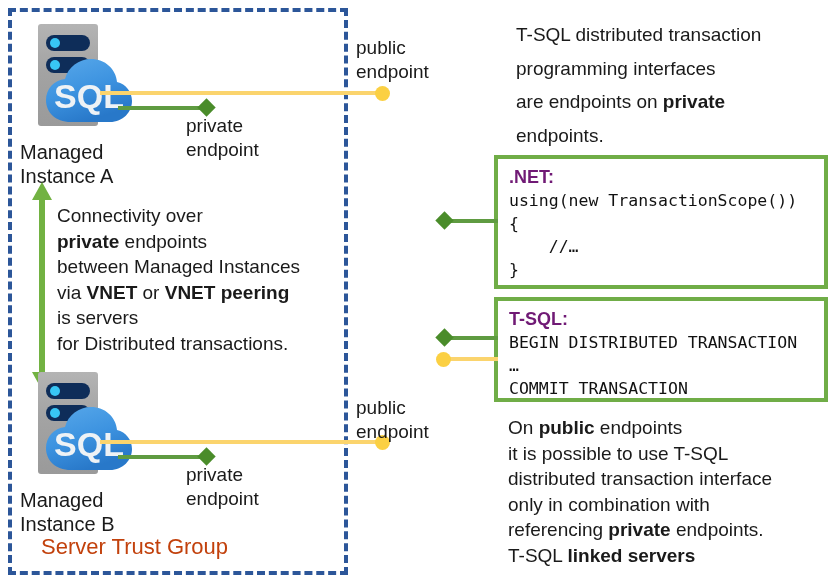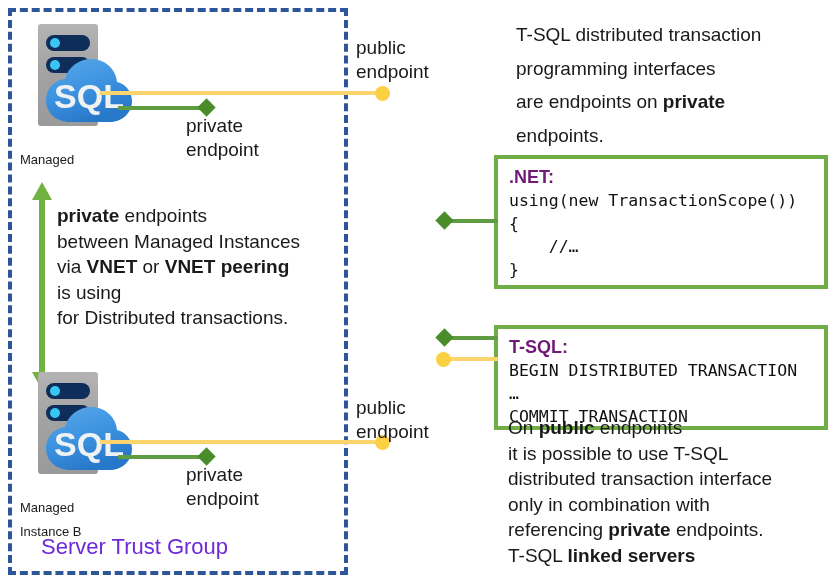--- a/index.html
+++ b/index.html
@@ -14,21 +14,21 @@
   .stage{position:absolute;left:0;top:0;width:840px;height:587px;}
 
   
   .trust-group{
     position:absolute;left:8px;top:8px;width:340px;height:567px;
     border:4px dashed #2c5699;
     box-sizing:border-box;
   }
   .trust-group-label{
     position:absolute;left:38px;top:535px;
-    font-size:22px;line-height:24px;color:#6d28d9;
+    font-size:22px;line-height:24px;color:#c2410c;
     background:#ffffff;padding:0 3px;white-space:nowrap;
   }
 
   
   .mi-icon{position:absolute;width:120px;height:110px;}
   .mi-server{
     position:absolute;left:18px;top:0px;width:60px;height:102px;
     background:linear-gradient(180deg,#b4b4b4 0%,#a3a3a3 45%,#9a9a9a 100%);
     border-radius:3px;
   }
@@ -41,21 +41,21 @@
   .mi-led{
     position:absolute;left:4px;top:3px;width:10px;height:10px;
     border-radius:50%;background:#38c6f4;
   }
   .mi-cloud{
     position:absolute;left:26px;top:34px;width:86px;height:68px;
   }
   .mi-cloud svg{display:block;}
   .mi-label{
     position:absolute;left:18px;top:112px;width:190px;
-    font-size:13px;line-height:24px;color:#1a1a1a;margin-top:8px;
+    font-size:20px;line-height:24px;color:#1a1a1a;
   }
 
   
   .line{position:absolute;}
   .line.green{background:#5f9b41;height:4px;}
   .line.yellow{background:#fbd46d;height:4px;}
   .dot-diamond{
     position:absolute;width:13px;height:13px;background:#4a8c2a;
     transform:rotate(45deg);
   }
@@ -93,21 +93,21 @@
   }
   .code-box .code-title{
     font-family:"Liberation Sans", sans-serif;
     font-weight:bold;font-size:18px;line-height:23px;color:#701a75;
   }
   .code-box pre{
     margin:0;font-family:"DejaVu Sans Mono","Liberation Mono",monospace;
     font-size:16.5px;line-height:23px;color:#111;white-space:pre;
   }
   #dotnet-box{left:494px;top:155px;width:334px;height:134px;padding:7px 0 0 11px;}
-  #tsql-box{left:494px;top:297px;width:334px;height:105px;padding:7px 0 0 11px;margin-top:28px;}
+  #tsql-box{left:494px;top:297px;width:334px;height:105px;padding:7px 0 0 11px;}
 </style>
 </head>
 <body>
 
 <div class="stage">
 
   <div class="trust-group"></div>
   <div class="trust-group-label">Server Trust Group</div>
 
   <div class="mi-icon" style="left:20px;top:24px;">
@@ -128,20 +128,21 @@
             <stop offset="1" stop-color="#2878c9"></stop>
           </linearGradient>
         </defs>
         <path d="M25 64 C9 64 0 54 0 42 C0 31 8 22 19 21 C22 9 33 1 45 1 C59 1 70 11 71 24 C80 26 86 34 86 43 C86 54 77 64 64 64 Z" fill="url(#cg1)"></path>
         <text x="43" y="50" font-family="Liberation Sans, sans-serif" font-size="34" font-weight="bold" fill="#eef2f5" text-anchor="middle">SQL</text>
       </svg>
     </div>
   </div>
   <div class="mi-label" style="left:20px;top:140px;">
     <div>Managed</div>
+    <div>Instance A</div>
   </div>
 
   <div class="line yellow" style="left:100px;top:91px;width:282px;"></div>
   <div class="dot-circle" style="left:375px;top:86px;"></div>
   <div class="ep-label" style="left:356px;top:36px;">
     <div>public</div>
     <div>endpoint</div>
   </div>
 
   <div class="line green" style="left:118px;top:106px;width:90px;"></div>
@@ -151,24 +152,25 @@
     <div>endpoint</div>
   </div>
 
   <div class="green-arrow">
     <svg width="22" height="208" viewBox="0 0 22 208">
       <polygon points="11,0 21,18 14,18 14,190 21,190 11,208 1,190 8,190 8,18 1,18" fill="#72b242"></polygon>
     </svg>
   </div>
 
   <div class="conn-text">
+    <div>Connectivity over</div>
     <div><b>private</b><span> endpoints</span></div>
     <div>between Managed Instances</div>
     <div><span>via </span><b>VNET</b><span> or </span><b>VNET peering</b></div>
-    <div>is using</div>
+    <div>is servers</div>
     <div>for Distributed transactions.</div>
   </div>
 
   <div class="mi-icon" style="left:20px;top:372px;">
     <div class="mi-server">
       <div class="mi-bar b1">
         <div class="mi-led"></div>
       </div>
       <div class="mi-bar b2">
         <div class="mi-led"></div>

